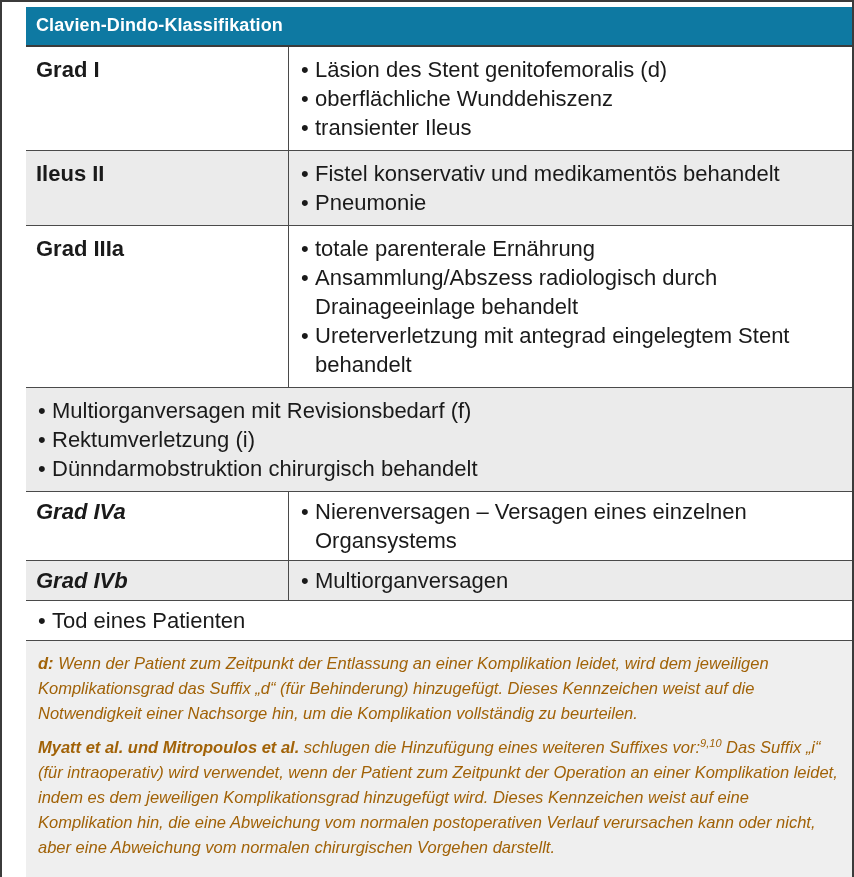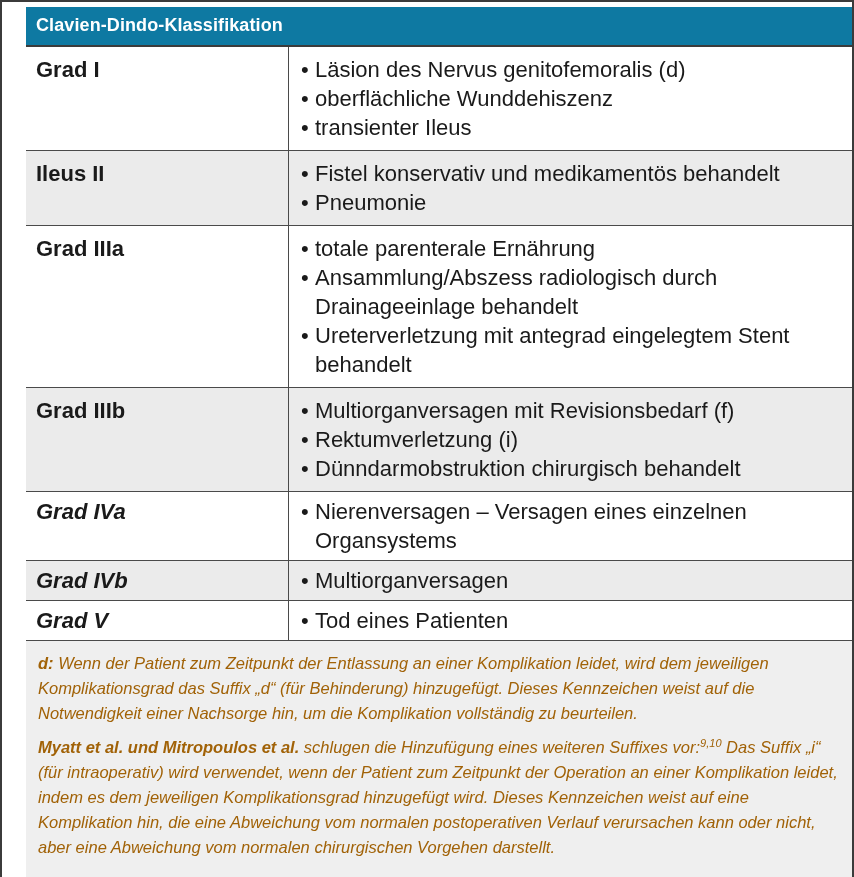--- a/index.html
+++ b/index.html
@@ -96,21 +96,21 @@
 
   <div class="thead">
     <span>Clavien-Dindo-Klassifikation</span>
   </div>
 
   <div class="row">
     <div class="cell grade">Grad I</div>
     <div class="cell content">
       <div class="li">
           <span class="blt">•</span>
-          <span class="txt">Läsion des Nervus genitofemoralis (d)</span>
+          <span class="txt">Läsion des Stent genitofemoralis (d)</span>
         </div>
       <div class="li">
           <span class="blt">•</span>
           <span class="txt">oberflächliche Wunddehiszenz</span>
         </div>
       <div class="li">
           <span class="blt">•</span>
           <span class="txt">transienter Ileus</span>
         </div>
     </div>
@@ -142,21 +142,20 @@
           <span class="txt">Ansammlung/Abszess radiologisch durch Drainageeinlage behandelt</span>
         </div>
       <div class="li">
           <span class="blt">•</span>
           <span class="txt">Ureterverletzung mit antegrad eingelegtem Stent behandelt</span>
         </div>
     </div>
   </div>
 
   <div class="row alt">
-    <div class="cell grade">Grad IIIb</div>
     <div class="cell content">
       <div class="li">
           <span class="blt">•</span>
           <span class="txt">Multiorganversagen mit Revisionsbedarf (f)</span>
         </div>
       <div class="li">
           <span class="blt">•</span>
           <span class="txt">Rektumverletzung (i)</span>
         </div>
       <div class="li">
@@ -180,21 +179,20 @@
     <div class="cell grade">Grad IVb</div>
     <div class="cell content">
       <div class="li">
           <span class="blt">•</span>
           <span class="txt">Multiorganversagen</span>
         </div>
     </div>
   </div>
 
   <div class="row slim">
-    <div class="cell grade">Grad V</div>
     <div class="cell content">
       <div class="li">
           <span class="blt">•</span>
           <span class="txt">Tod eines Patienten</span>
         </div>
     </div>
   </div>
 
   <div class="footnotes">
     <p class="fn"><span class="fnb">d:</span><span> Wenn der Patient zum Zeitpunkt der Entlassung an einer Komplikation leidet, wird dem jeweiligen Komplikationsgrad das Suffix „d“ (für Behinderung) hinzugefügt. Dieses Kennzeichen weist auf die Notwendigkeit einer Nachsorge hin, um die Komplikation vollständig zu beurteilen.</span></p>

